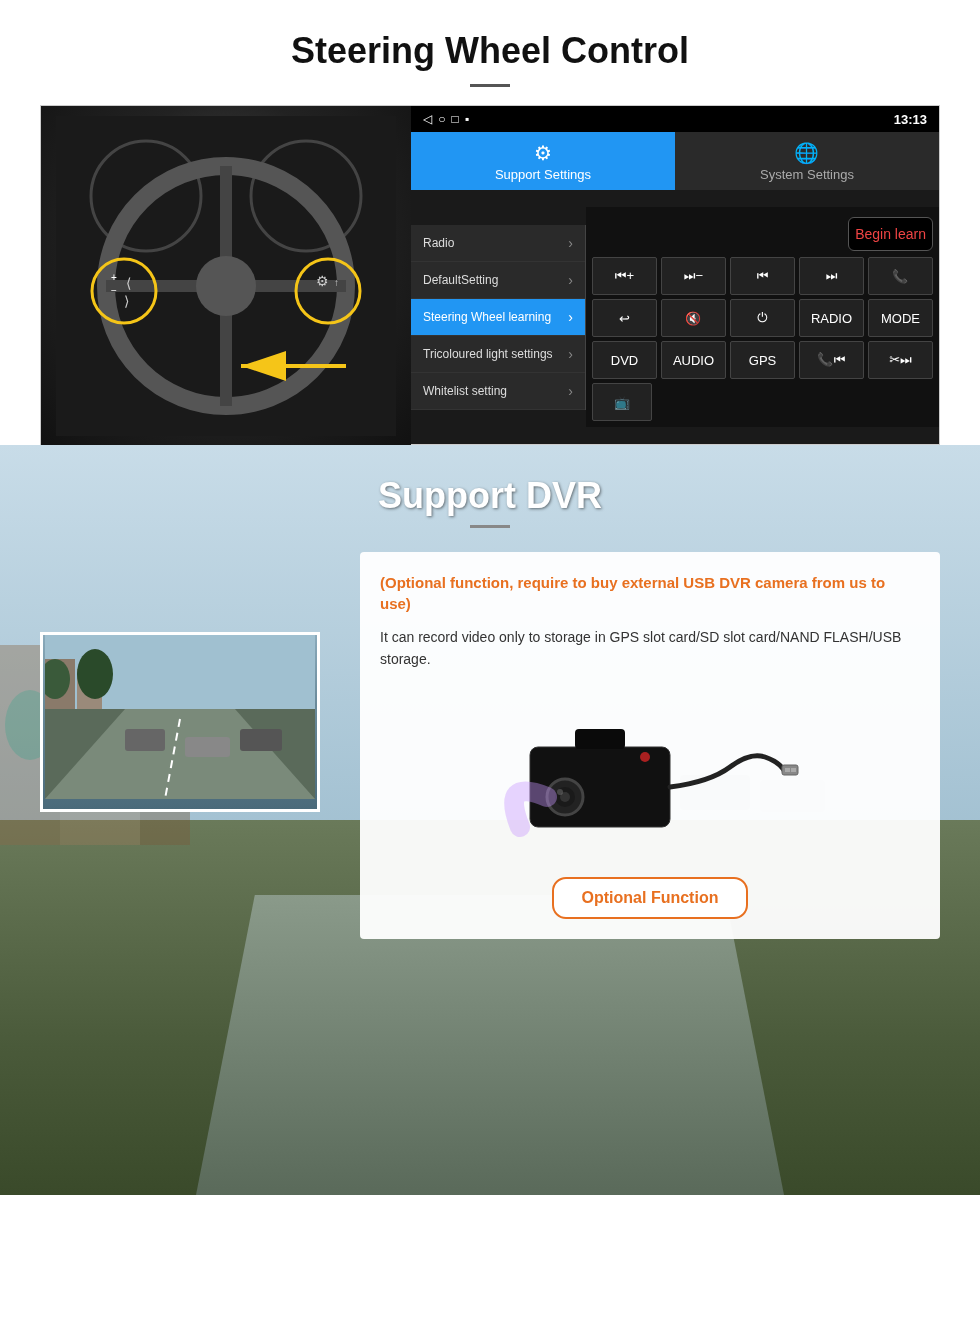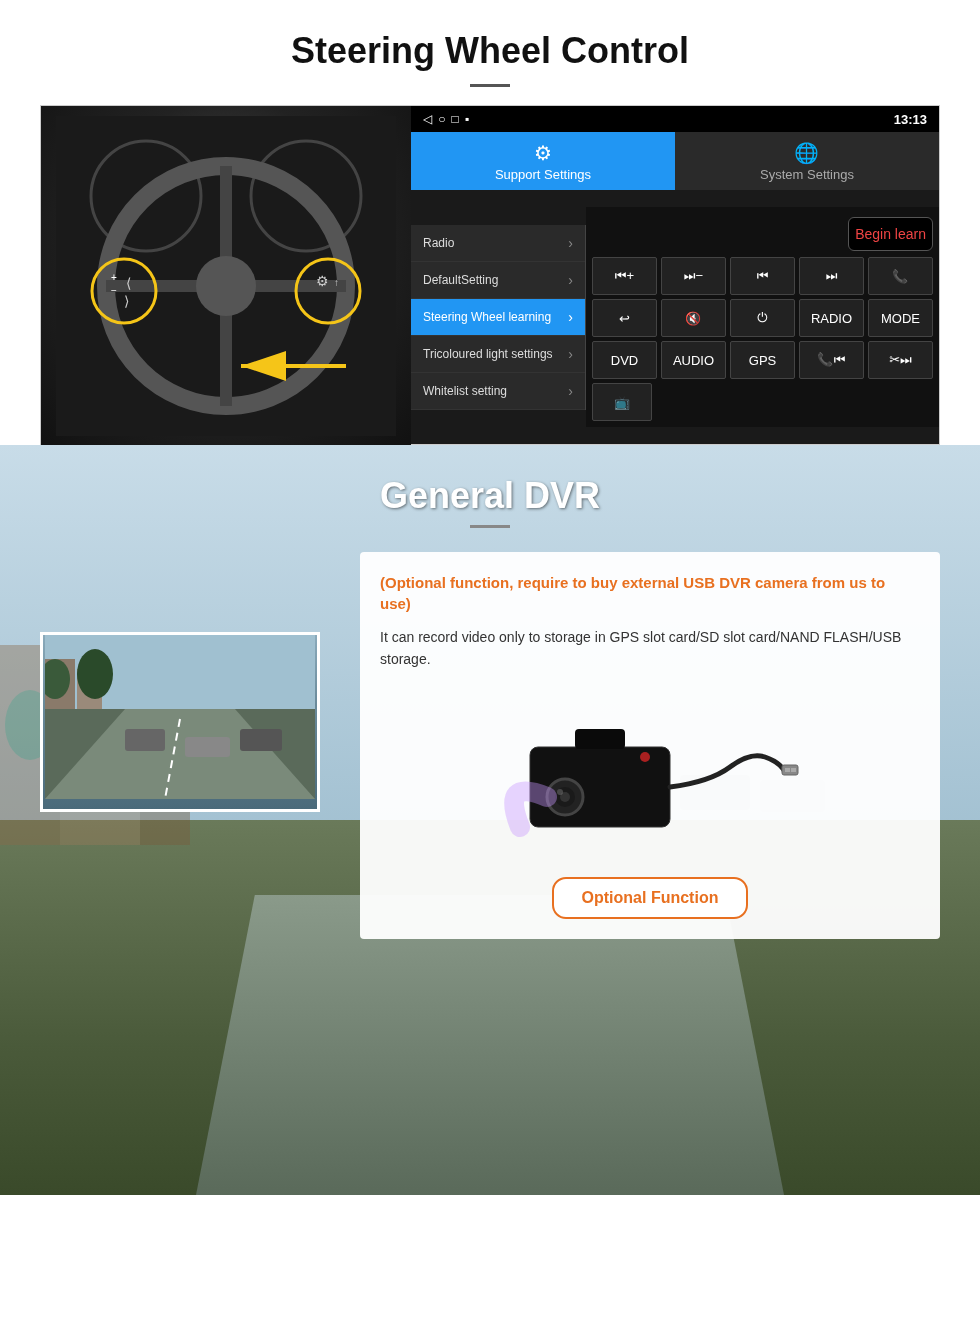--- a/index.html
+++ b/index.html
@@ -204,21 +204,21 @@
       <ellipse cx="100" cy="260" rx="30" ry="40" fill="#2a5a2a"></ellipse>
       <ellipse cx="180" cy="270" rx="22" ry="30" fill="#4a7a4a"></ellipse>
 
       <rect x="600" y="340" width="60" height="30" fill="#888" rx="4"></rect>
       <rect x="680" y="330" width="70" height="35" fill="#666" rx="4"></rect>
       <rect x="760" y="335" width="65" height="32" fill="#999" rx="4"></rect>
     </svg>
   </div>
 
   <div class="dvr-content" style="position:relative;z-index:2;">
-    <h2 class="dvr-title">General DVR</h2>
+    <h2 class="dvr-title">Support DVR</h2>
     <div class="dvr-divider"></div>
 
     <div class="dvr-lower">
 
       <div class="dvr-left-img">
         <div class="dvr-thumb">
           <div class="dvr-thumb-inner">
             <svg width="270" height="170" viewBox="0 0 270 170" xmlns="http://www.w3.org/2000/svg">
               <rect width="270" height="170" fill="#6a8a9a"></rect>
 

